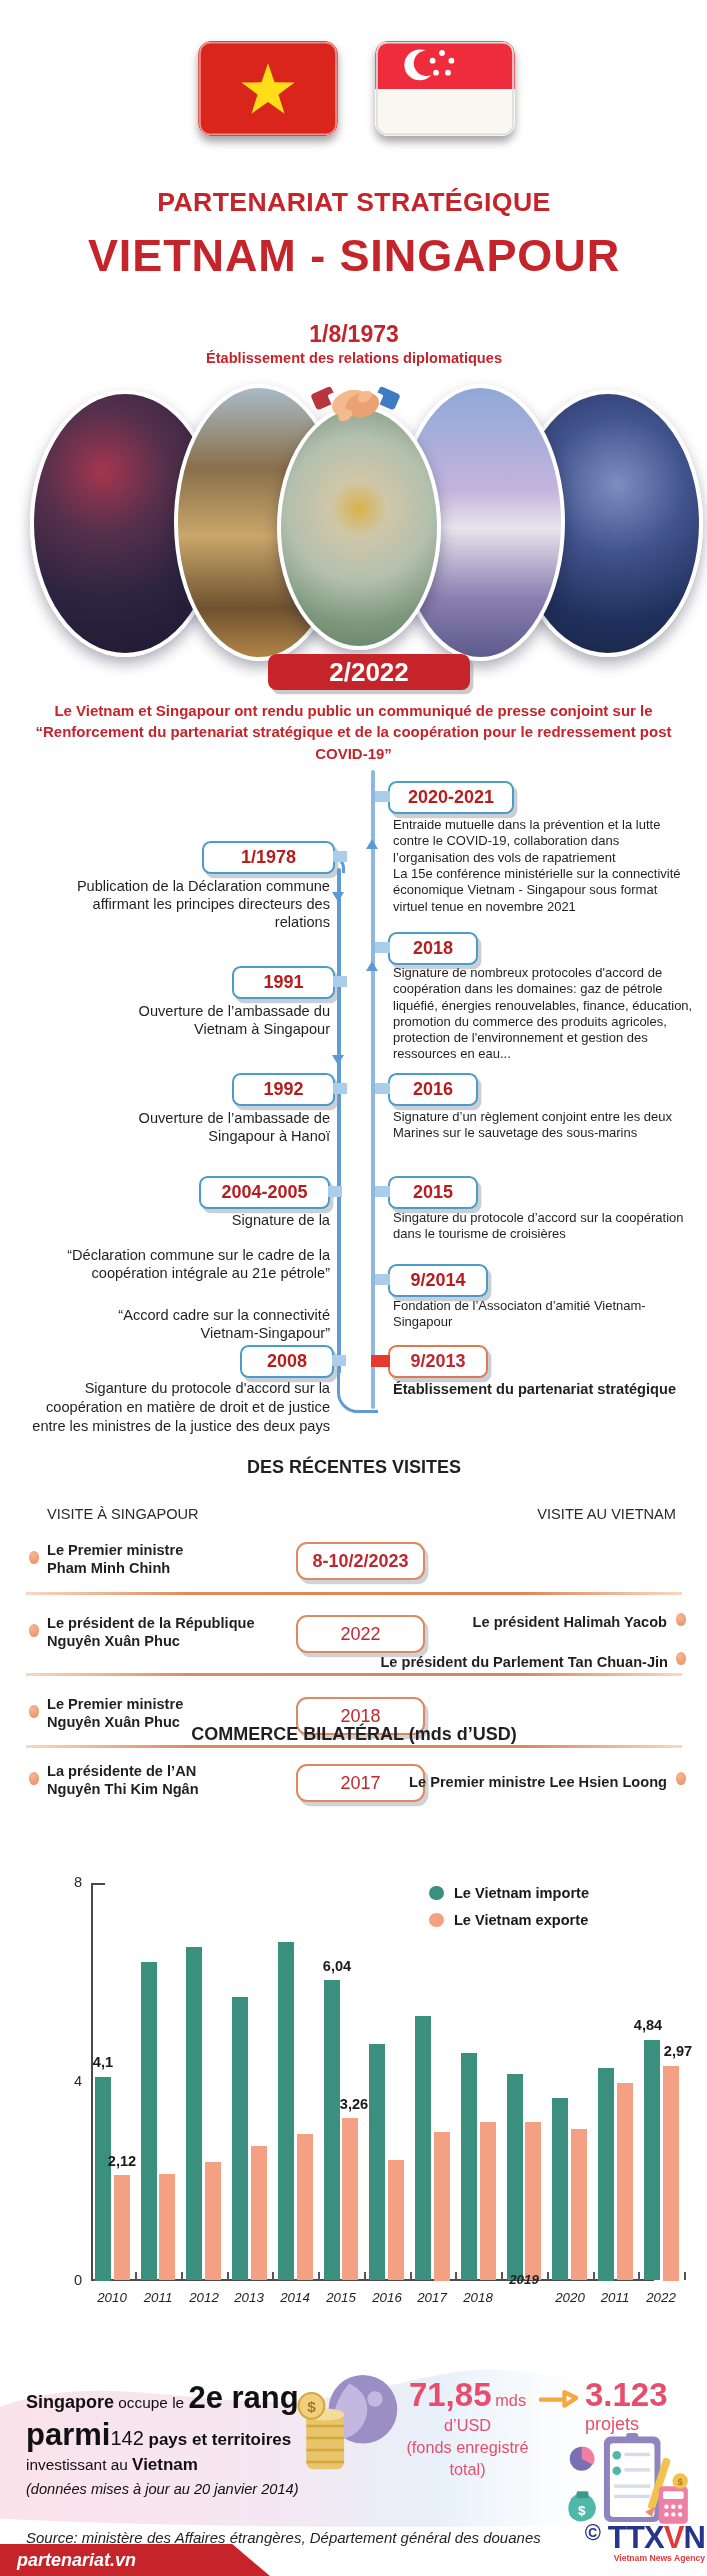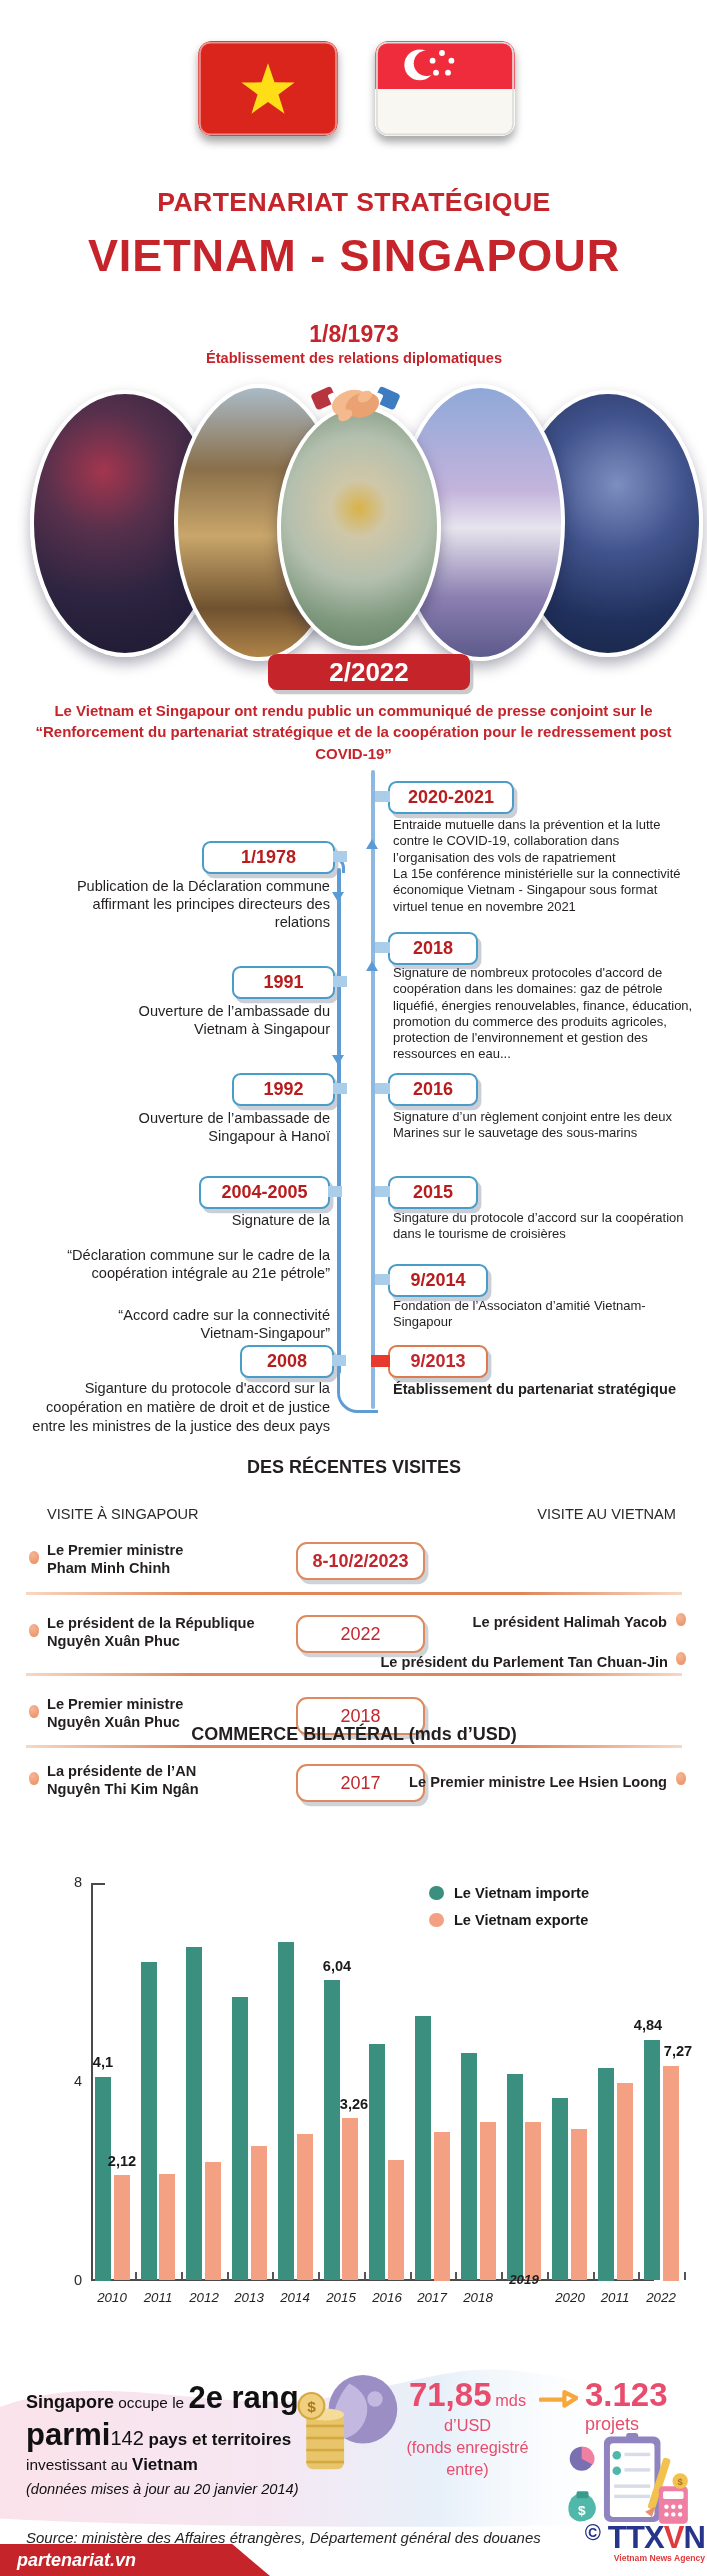--- a/index.html
+++ b/index.html
@@ -271,21 +271,21 @@
       <div class="xlabel" style="left: 455px; top: 407px;">2018</div>
       <div class="xlabel" style="left: 501px; top: 389px; font-weight: bold;">2019</div>
       <div class="xlabel" style="left: 547px; top: 407px;">2020</div>
       <div class="xlabel" style="left: 592px; top: 407px;">2011</div>
       <div class="xlabel" style="left: 638px; top: 407px;">2022</div>
       <div class="vlabel" style="left: 73px; top: 171px;">4,1</div>
       <div class="vlabel" style="left: 92px; top: 270px;">2,12</div>
       <div class="vlabel" style="left: 307px; top: 75px;">6,04</div>
       <div class="vlabel" style="left: 324px; top: 213px;">3,26</div>
       <div class="vlabel" style="left: 618px; top: 134px;">4,84</div>
-      <div class="vlabel" style="left: 648px; top: 160px;">7,27</div>
+      <div class="vlabel" style="left: 648px; top: 160px;">2,97</div>
     </div>
 
   <div class="abs" style="left:0;top:2357px;">
     <svg width="708" height="172" viewBox="0 0 825 200">
       <defs>
         <linearGradient id="fg" x1="0" y1="0" x2="1" y2="0">
           <stop offset="0" stop-color="#fbe2ea"></stop>
           <stop offset="0.38" stop-color="#f5e7f2"></stop>
           <stop offset="0.62" stop-color="#e7f0f9"></stop>
           <stop offset="0.88" stop-color="#ffffff" stop-opacity="0.2"></stop>
@@ -325,21 +325,21 @@
     </svg>
   </div>
 
   <div class="abs ctr" style="left:399px;top:2376px;width:137px;">
     <div class="pinkred">
       <span style="font-size:33px;font-weight:bold;">71,85</span>
       <span style="font-size:16.3px;">mds</span>
     </div>
     <div class="pinkred" style="font-size:16.3px;margin-top:1.7px;">d’USD</div>
     <div class="pinkred" style="font-size:16.3px;margin-top:3.4px;">(fonds enregistré</div>
-    <div class="pinkred" style="font-size:16.3px;margin-top:3.4px;">entre)</div>
+    <div class="pinkred" style="font-size:16.3px;margin-top:3.4px;">total)</div>
   </div>
 
   <div class="abs" style="left:539px;top:2385px;">
     <svg width="39" height="26" viewBox="0 0 46 30">
       <path d="M2,17 L30,17 L30,8 L44,15 L30,24 L30,17" fill="none" stroke="#f6a83c" stroke-width="5" stroke-linejoin="round" stroke-linecap="round"></path>
     </svg>
   </div>
 
   <div class="abs" style="left:585px;top:2376px;width:120px;">
     <span class="pinkred" style="font-size:33px;font-weight:bold;">3.123</span>

